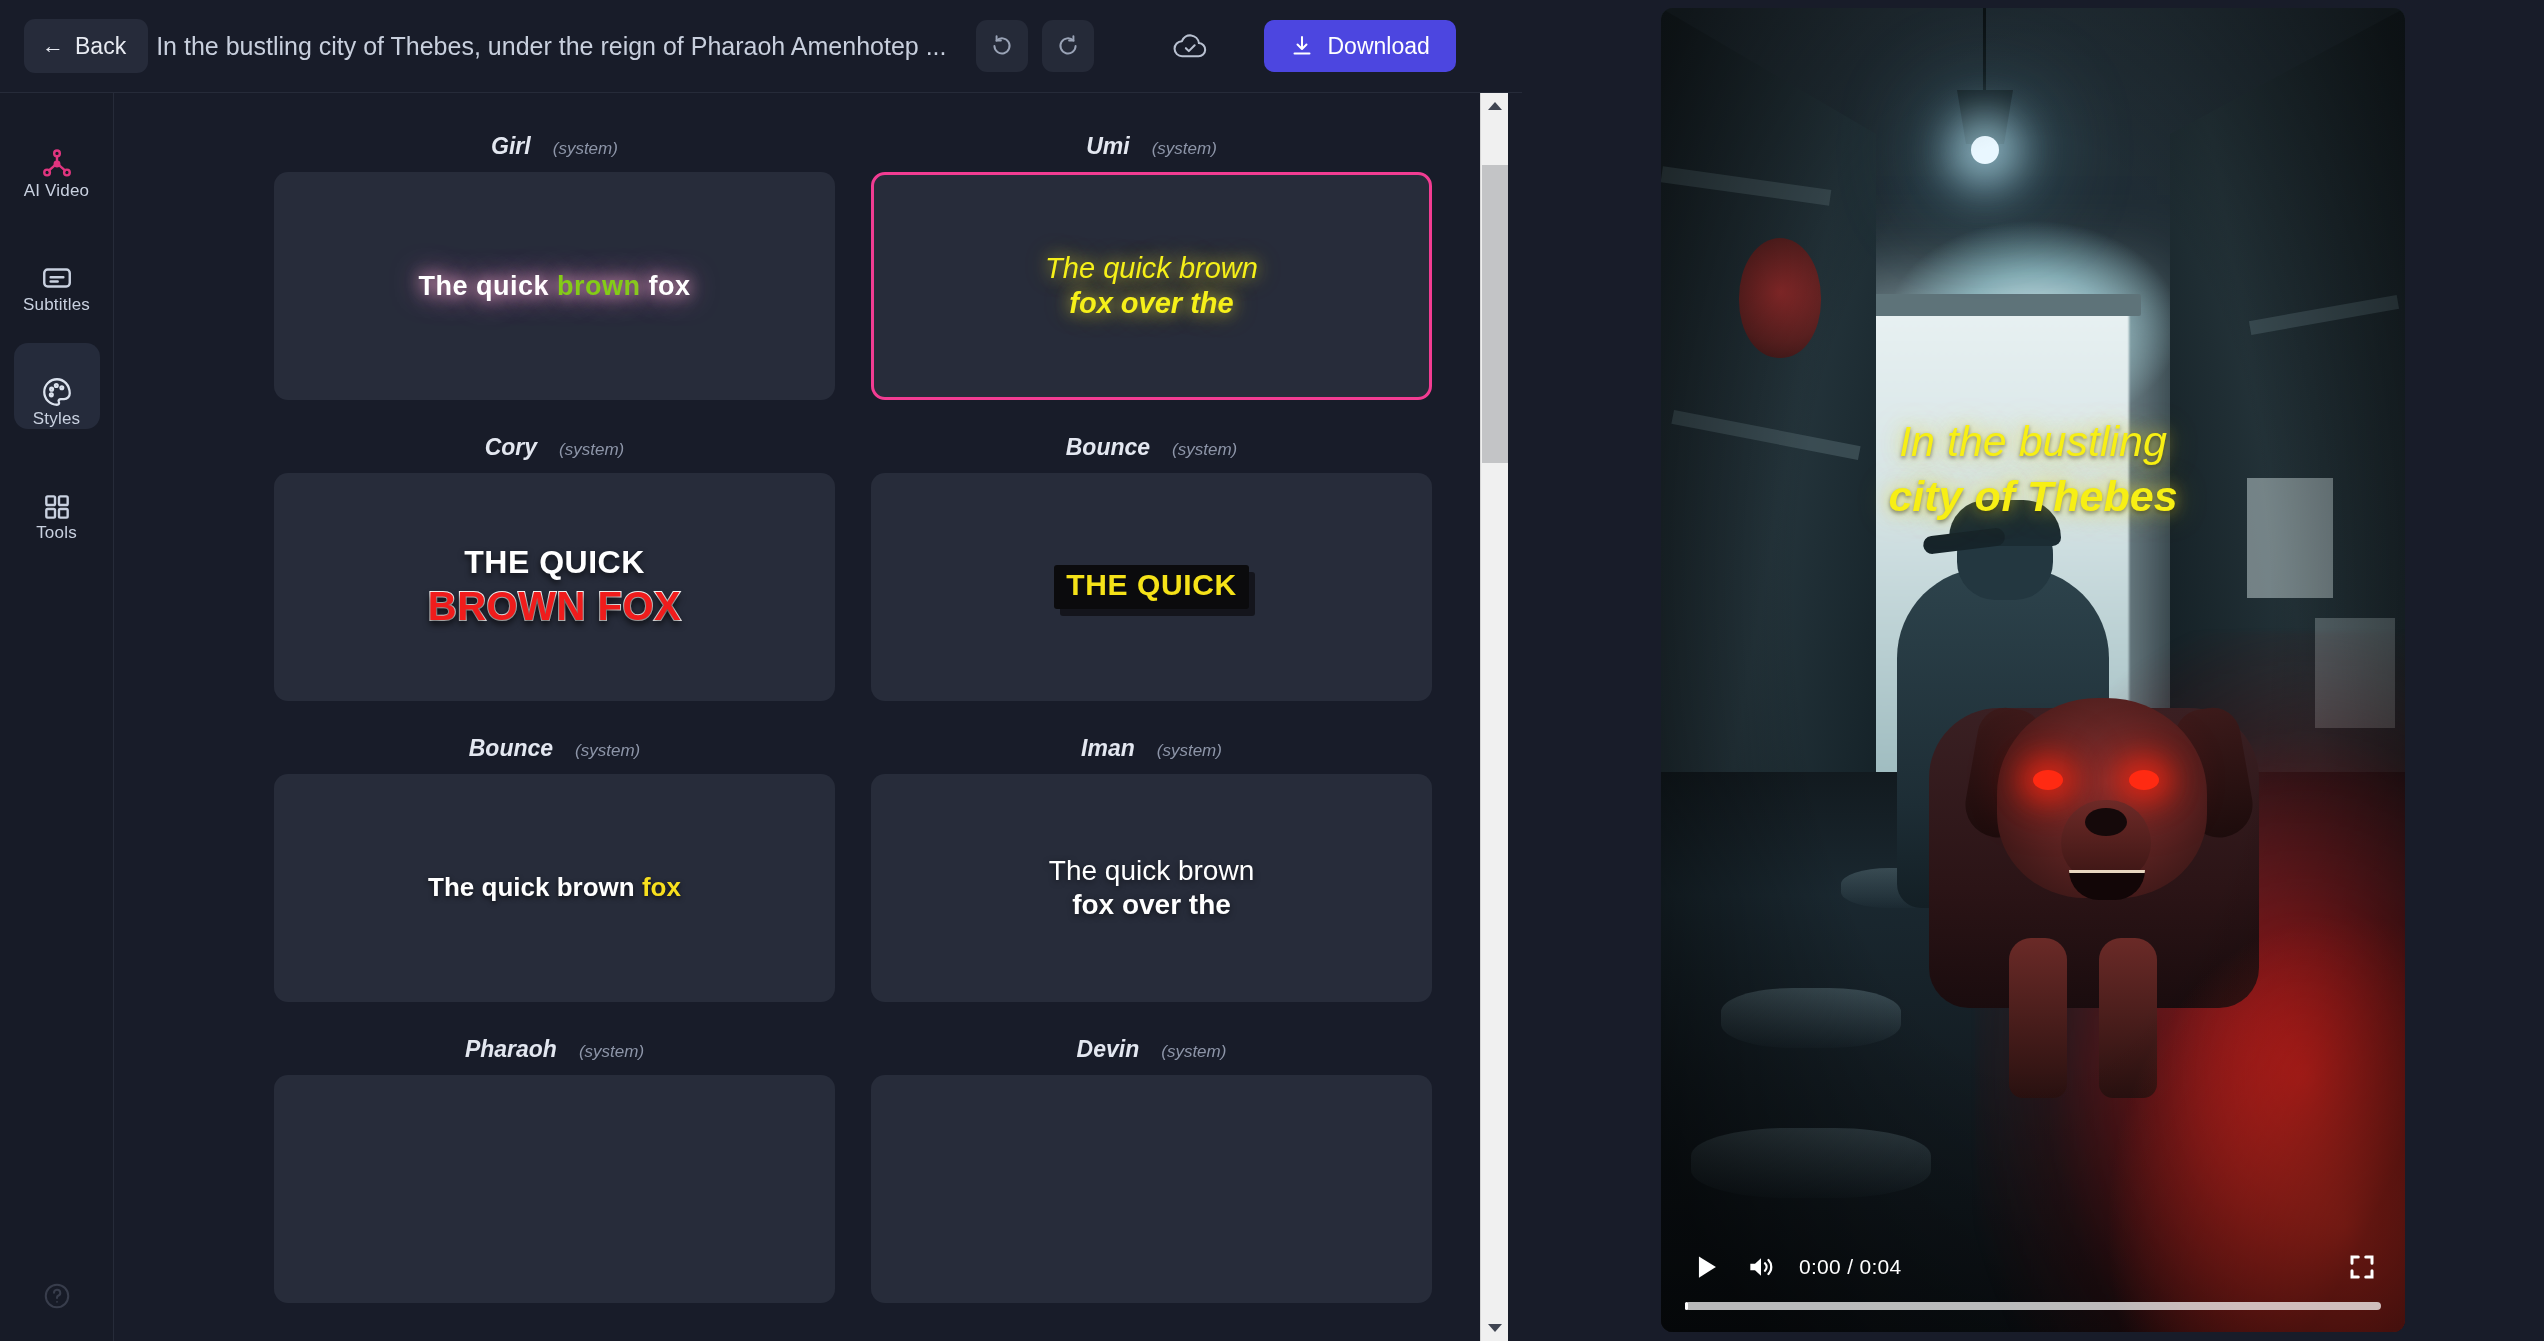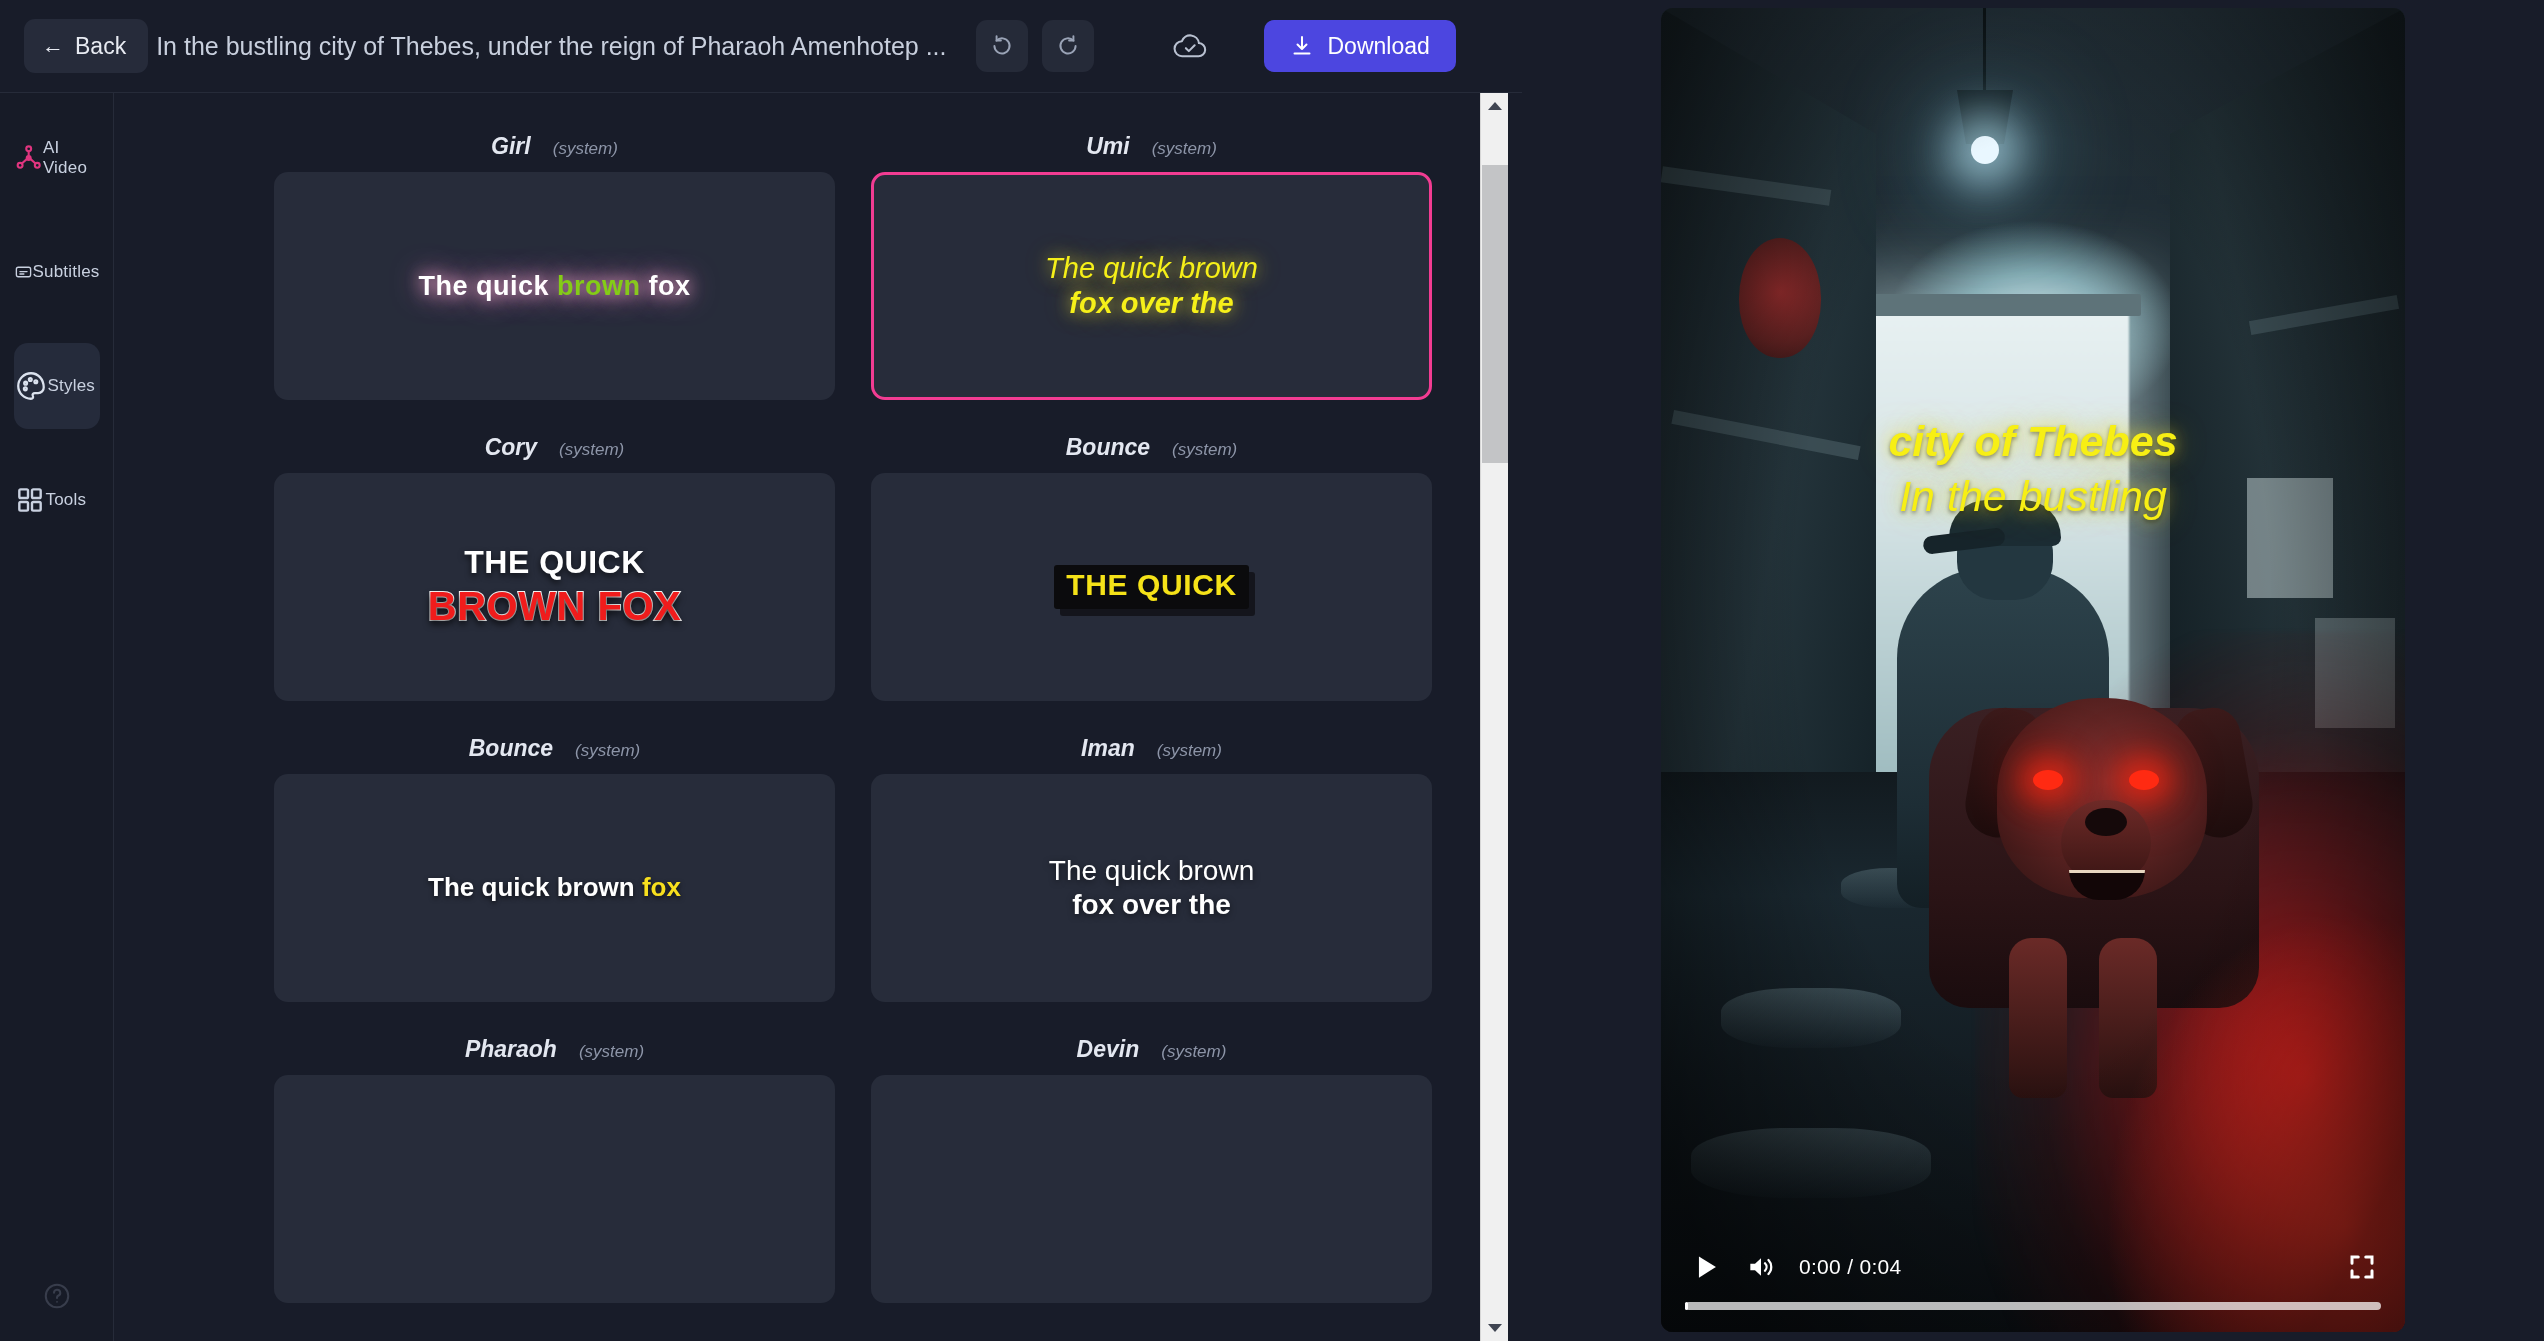--- a/index.html
+++ b/index.html
@@ -66,21 +66,21 @@
     background: #13172333;
     border-right: 1px solid #262b39;
     border-top: 1px solid #262b39;
     display: flex; flex-direction: column; align-items: center;
     padding-top: 22px;
     position: relative;
   }
   .rail-item {
     width: 86px; height: 86px; margin-bottom: 28px;
     border-radius: 14px;
-    display: flex; align-items: center; justify-content: flex-start;
+    display: flex; flex-direction: column; align-items: center; justify-content: flex-end;
     cursor: pointer;
   }
   .rail-item.active { background: #252b3b; }
   .rail-label { font-size: 17px; color: #c9d1e0; letter-spacing: .2px; }
   .rail-item svg { display: block; }
   .help-icon {
     position: absolute; bottom: 26px; left: 50%; transform: translateX(-50%);
     opacity: .28; cursor: pointer;
   }
 
@@ -586,22 +586,22 @@
         <div class="dog-snout"></div>
         <div class="dog-nose"></div>
         <div class="dog-mouth"></div>
         <div class="dog-leg a"></div>
         <div class="dog-leg b"></div>
         <div class="redglow2"></div>
         <div class="vignette"></div>
       </div>
 
       <div class="sub">
+        <div class="sub-line l1">In the bustling</div>
         <div class="sub-line l2">city of Thebes</div>
-        <div class="sub-line l1">In the bustling</div>
       </div>
 
       <div class="controls">
         <div class="ctl-row">
           <button class="ctl-btn">
             <svg width="34" height="34" viewBox="0 0 24 24">
               <path d="M7 4.5 L19 12 L7 19.5 Z" fill="#ffffff"></path>
             </svg>
           </button>
           <button class="ctl-btn">

